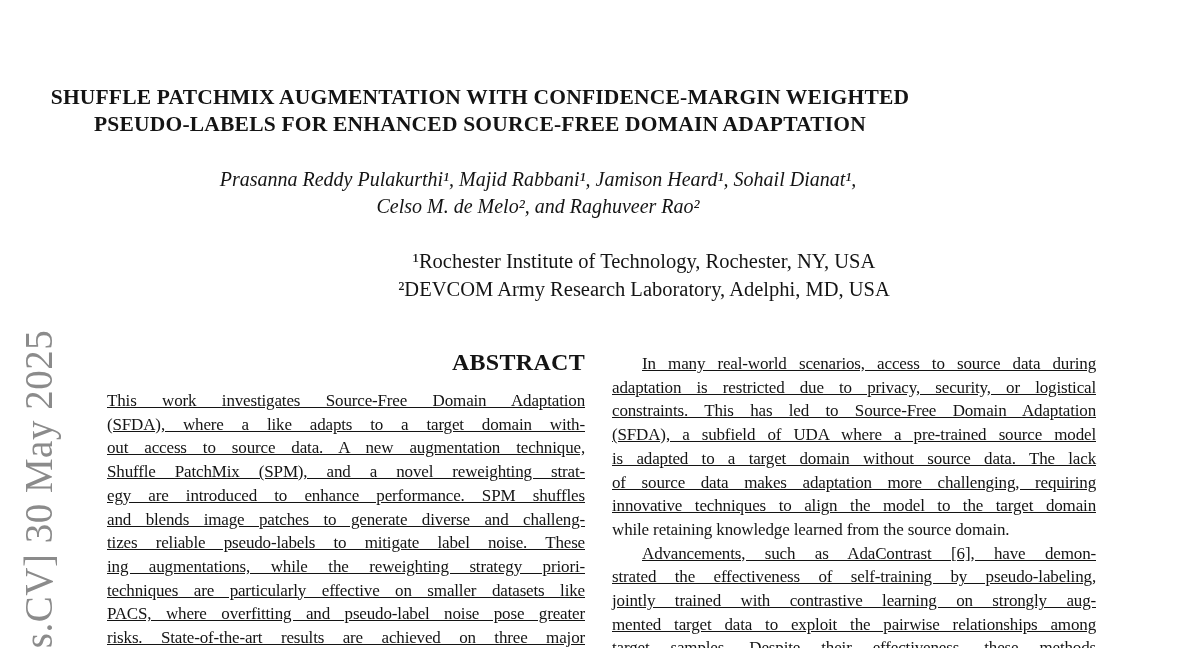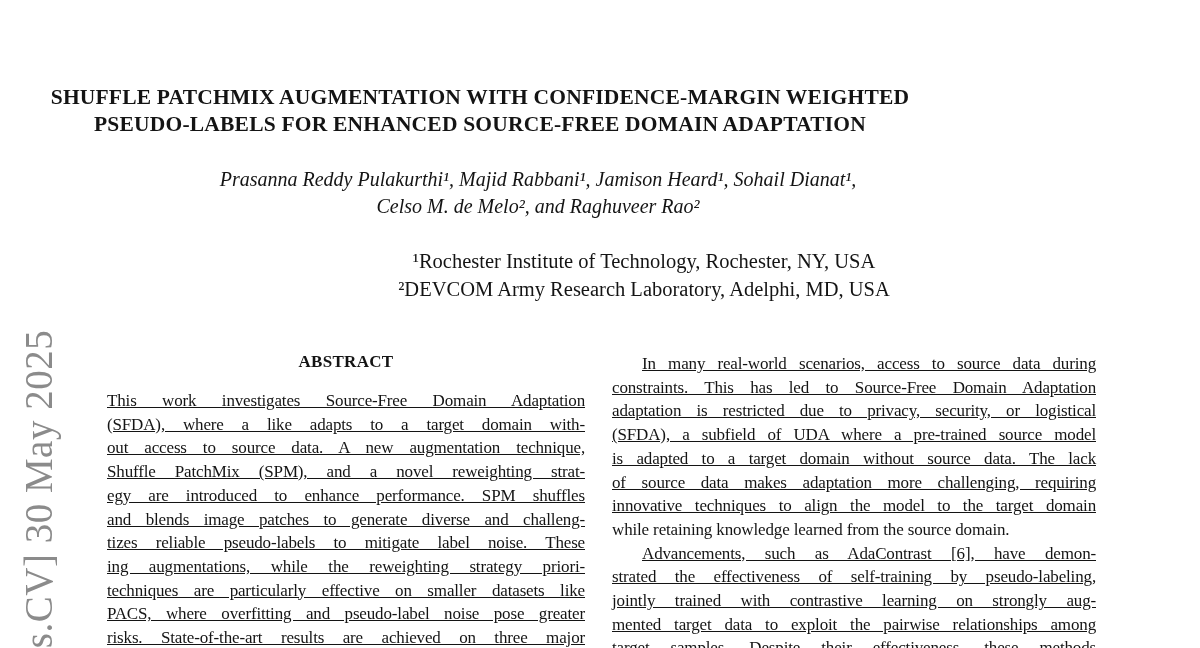--- a/index.html
+++ b/index.html
@@ -47,23 +47,23 @@
     font-size: 20.5px;
     line-height: 28px;
     padding-left: 44px;
   }
 
   .col { position: absolute; top: 352px; }
   .col-left  { left: 107px; width: 478px; }
   .col-right { left: 612px; width: 484px; }
 
   .abstract-heading {
-    text-align: center;
+    text-align: right;
     font-weight: bold;
-    font-size: 17px;
+    font-size: 24px;
     line-height: 20px;
     margin-bottom: 17px;
     letter-spacing: 0.3px;
   }
 
   .bl {
     font-size: 17px;
     line-height: 23.7px;
     letter-spacing: -0.15px;
     white-space: normal;
@@ -107,22 +107,22 @@
       <div class="bl jl">ing augmentations, while the reweighting strategy priori-</div>
       <div class="bl jl">techniques are particularly effective on smaller datasets like</div>
       <div class="bl jl">PACS, where overfitting and pseudo-label noise pose greater</div>
       <div class="bl jl">risks. State-of-the-art results are achieved on three major</div>
     </div>
   </div>
 
   <div class="col col-right">
     <div>
       <div class="bl jl ind">In many real-world scenarios, access to source data during</div>
+      <div class="bl jl">adaptation is restricted due to privacy, security, or logistical</div>
       <div class="bl jl">constraints. This has led to Source-Free Domain Adaptation</div>
-      <div class="bl jl">adaptation is restricted due to privacy, security, or logistical</div>
       <div class="bl jl">(SFDA), a subfield of UDA where a pre-trained source model</div>
       <div class="bl jl">is adapted to a target domain without source data. The lack</div>
       <div class="bl jl">of source data makes adaptation more challenging, requiring</div>
       <div class="bl jl">innovative techniques to align the model to the target domain</div>
       <div class="bl pl">while retaining knowledge learned from the source domain.</div>
     </div>
     <div>
       <div class="bl jl ind">Advancements, such as AdaContrast [6], have demon-</div>
       <div class="bl jl">strated the effectiveness of self-training by pseudo-labeling,</div>
       <div class="bl jl">jointly trained with contrastive learning on strongly aug-</div>

